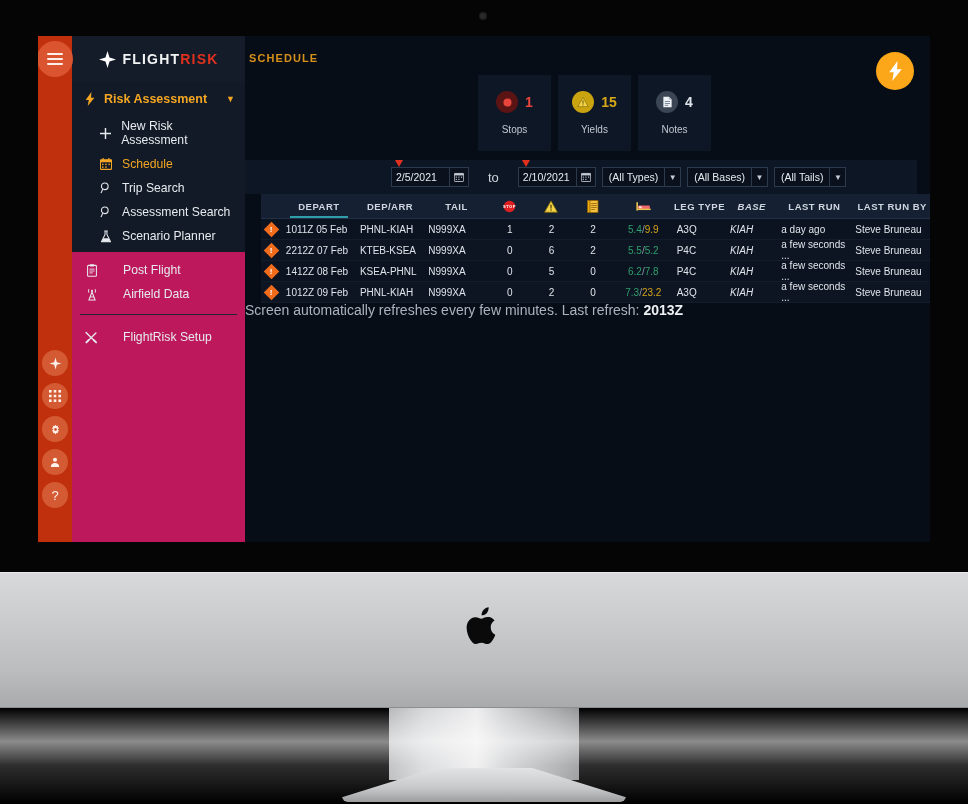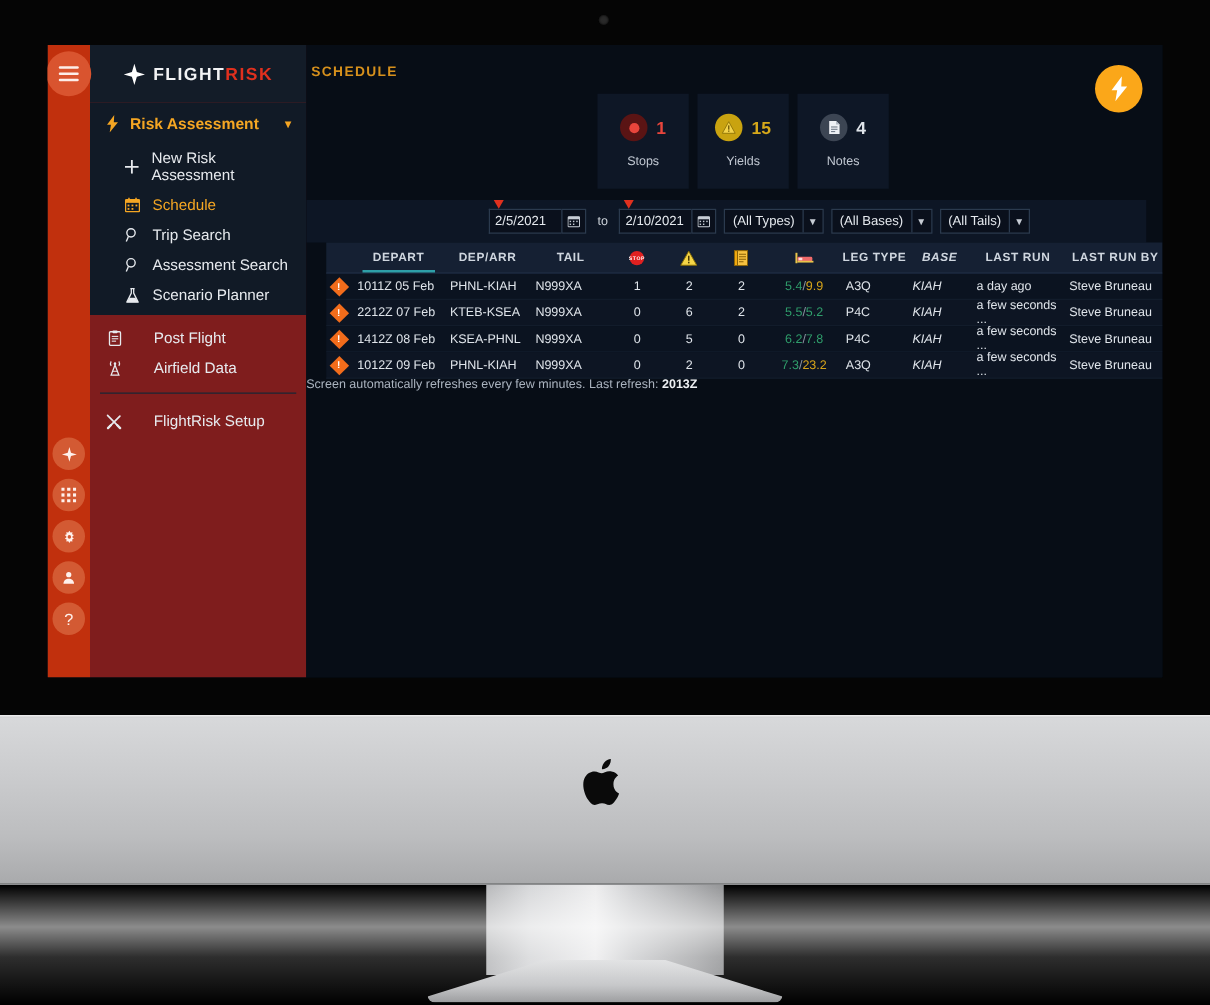--- a/index.html
+++ b/index.html
@@ -82,21 +82,21 @@
   #hamburger .bars i { display:block; height:2px; background:#fdeee9; margin:3px 0; border-radius:1px; }
   #rail-icons { position:absolute; top: 307px; left:0; width:34px; }
   .rail-btn {
     width: 26px; height: 26px; margin: 7px auto; border-radius: 50%;
     background: #d35a33; display:flex; align-items:center; justify-content:center;
     color:#fff1ec; font-size:13px; cursor:pointer;
   }
 
   
   #sidebar {
-    width: 173px; flex: 0 0 173px; background: #7f1d1d;
+    width: 173px; flex: 0 0 173px; background: #be185d;
     display:flex; flex-direction:column;
   }
   #brand {
     height: 46px; display:flex; align-items:center; justify-content:center;
     gap: 7px; background:#131c28;
   }
   #brand .logo-txt { font-size: 14px; letter-spacing: 1.2px; font-weight: 700; }
   #brand .logo-txt .a { color:#f2f3f5; }
   #brand .logo-txt .b { color:#e0301e; }
 
@@ -158,21 +158,21 @@
     border:1px solid #2b3purple;
     border:1px solid #2b3a4e; border-right:none;
     color:#e6eaef; font-size:10.5px; font-family:"Liberation Sans",sans-serif;
     padding: 0 4px; outline:none;
   }
   .date-btn {
     width:20px; height:20px; background:#0a101c; border:1px solid #2b3a4e;
     color:#c6ccd4; font-size:10px; display:flex; align-items:center; justify-content:center;
     cursor:pointer;
   }
-  .to-lbl { color:#cdd3da; font-size:10px; margin: 0 3px; }
+  .to-lbl { color:#cdd3da; font-size:13px; margin: 0 13px; }
   .select {
     display:flex; align-items:center; height:20px; border:1px solid #2b3a4e;
     background:#0a101c; cursor:pointer;
   }
   .select .val { color:#e6eaef; font-size:10.5px; padding: 0 6px; }
   .select .arw {
     width:16px; height:18px; border-left:1px solid #2b3a4e; color:#c6ccd4;
     font-size:8px; display:flex; align-items:center; justify-content:center;
   }
 
@@ -212,21 +212,21 @@
   .c-lastrun{ width: 78px; }
   .c-runby  { width: 86px; }
 
   .diamond {
     width:11px; height:11px; background:#f26c1b; transform:rotate(45deg);
     display:flex; align-items:center; justify-content:center;
   }
   .diamond span { transform:rotate(-45deg); color:#fff; font-size:8px; font-weight:700; line-height:1; }
 
   #refresh-note {
-    position:absolute; left: 0; top: 266px; color:#aab3bf; font-size:10px;
+    position:absolute; left: 0; top: 266px; color:#aab3bf; font-size:14px;
   }
   #refresh-note b { color:#eef1f4; }
 
   .pad-l { padding-left: 4px; }
 </style>
 </head>
 <body>
 
 <div id="imac">
 

